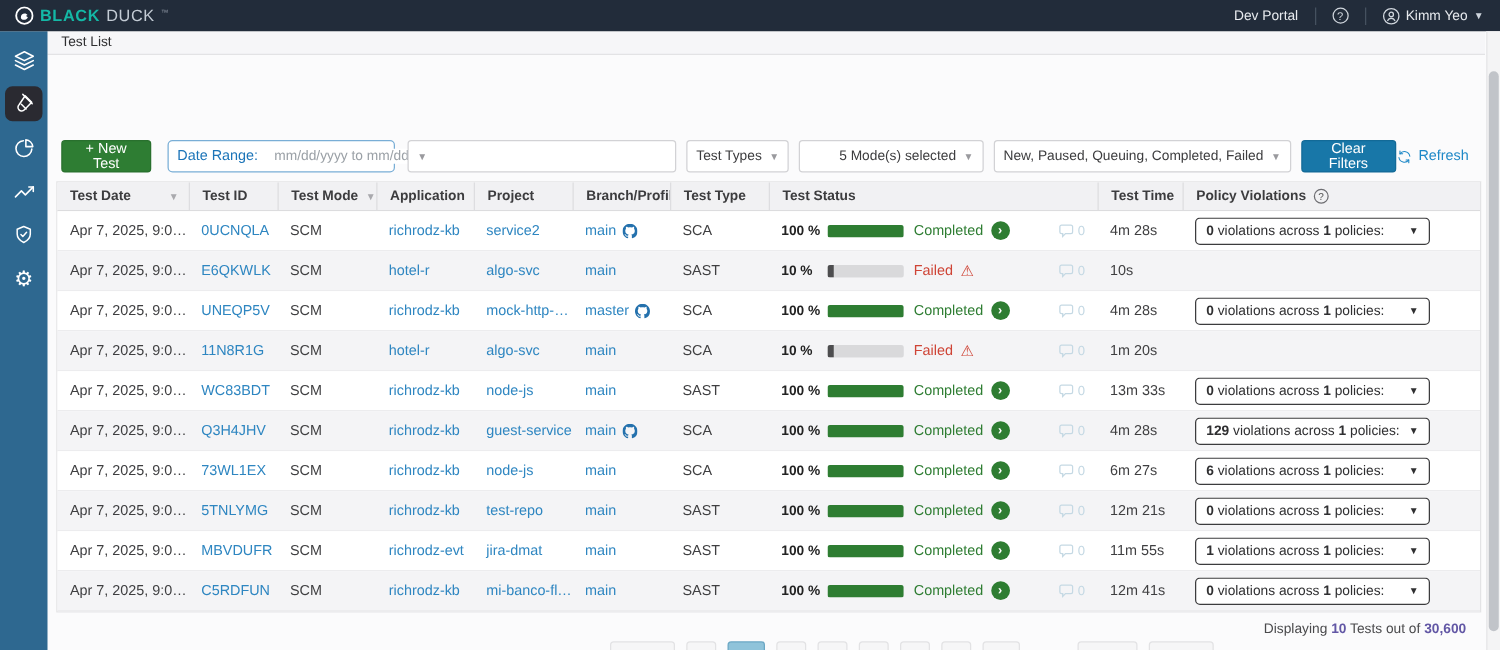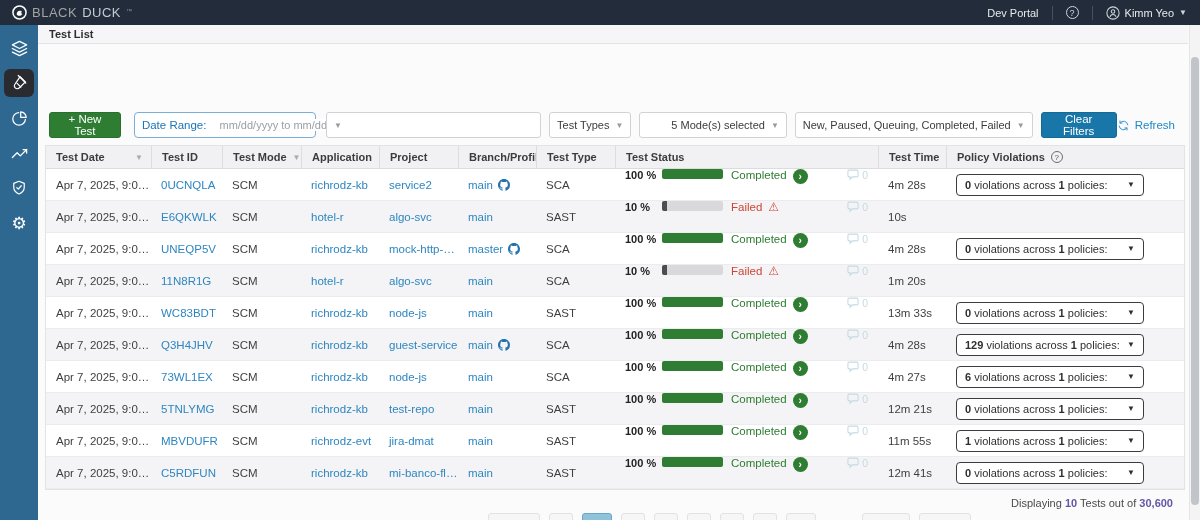--- a/index.html
+++ b/index.html
@@ -4,21 +4,21 @@
 <style>
   * { margin:0; padding:0; box-sizing:border-box; }
   html,body { width:1200px; height:520px; overflow:hidden; }
   body { font-family:"Liberation Sans", sans-serif; background:#fbfbfc; }
   .app { position:relative; width:1200px; height:520px; overflow:hidden; background:#fbfbfc; }
 
   
   .topbar { position:absolute; top:0; left:0; width:1200px; height:25px; background:#222c3a;
             display:flex; align-items:center; color:#e7eaee; font-size:11px; z-index:30; }
   .brand { display:flex; align-items:center; gap:5px; padding-left:12px; }
-  .brand-bold { font-weight:400; letter-spacing:.5px; font-size:13px; color:#a3a3a3; }
+  .brand-bold { font-weight:700; letter-spacing:.5px; font-size:13px; color:#14b8a6; }
   .brand-light { font-weight:400; letter-spacing:.5px; font-size:13px; color:#c3cbd4; }
   .brand-tm { font-size:6px; color:#8a93a0; align-self:flex-start; margin-top:3px;}
   .topbar-right { margin-left:auto; display:flex; align-items:center; height:100%; }
   .topbar-item { display:flex; align-items:center; gap:5px; padding:0 13px; height:100%; cursor:pointer; }
   .topbar-sep { width:1px; height:14px; background:#45515f; }
   .qcircle { display:inline-flex; width:13px; height:13px; border:1px solid #cfd5dc; border-radius:50%;
              align-items:center; justify-content:center; font-size:9px; color:#cfd5dc; }
   .caret-down { font-size:8px; color:#cfd5dc; }
 
   
@@ -30,21 +30,21 @@
   .side-item svg { stroke:#ffffff; fill:none; stroke-width:1.6; stroke-linecap:round; stroke-linejoin:round; }
   .gear-glyph { color:#ffffff; font-size:17px; line-height:1; }
 
   
   .main { position:absolute; top:25px; left:38px; width:1150px; height:495px; background:#fbfbfc; }
   .title-row { height:35px; background:#ffffff; display:flex; align-items:center; gap:9px; padding-left:11px;
                border-bottom:1px solid #e6e6e8; }
   .title-row svg { stroke:#4a4a4c; fill:none; stroke-width:1.7; stroke-linecap:round; stroke-linejoin:round; }
   .page-title { font-size:19px; color:#3a3a3c; }
   .section-bar { height:19px; background:#f6f6f8; border-bottom:1px solid #e3e3e5; display:flex; align-items:center; padding-left:11px; }
-  .section-title { font-size:11px; font-weight:700; color:#2f2f31; }
+  .section-title { font-size:11px; font-weight:400; color:#2f2f31; }
   .subtitle { font-size:12px; color:#3c3c3e; padding:11px 0 0 11px; }
 
   
   .filters { position:absolute; top:87px; left:11px; right:13px; height:26px; display:flex; align-items:center; }
   .btn-new { height:26px; padding:0 11px; background:#2e7d33; color:#ffffff; font-size:11.5px; border:1px solid #29702e;
              border-radius:3px; display:flex; align-items:center; gap:5px; cursor:pointer; }
   .date-field { margin-left:13px; width:182px; height:26px; border:1px solid #79aed6; border-radius:4px; background:#ffffff;
                 display:flex; align-items:center; padding:0 7px; gap:13px; }
   .date-label { color:#1b74b8; font-size:11.5px; white-space:nowrap; }
   .date-input { border:none; outline:none; width:118px; font-size:11px; color:#333; font-family:"Liberation Sans",sans-serif; }
@@ -71,21 +71,21 @@
   .sort-caret { color:#a9a9ad; font-size:8px; margin-left:auto; margin-right:8px; }
   .help-circle { display:inline-flex; width:12px; height:12px; border:1px solid #6e6e72; border-radius:50%;
                  align-items:center; justify-content:center; font-size:8px; font-weight:400; color:#555; }
   .tr { height:32px; border-bottom:1px solid #ececee; background:#ffffff; }
   .tr:nth-child(even) { background:#f4f4f6; }
   .td { font-size:11.5px; color:#3f3f41; padding-left:10px; white-space:nowrap; overflow:hidden; text-overflow:ellipsis; }
   .td.link { color:#2e86c1; cursor:pointer; }
   .branch-cell { display:flex; align-items:center; gap:5px; }
   .gh { fill:#2471ad; }
 
-  .status-cell { display:flex; align-items:flex-start; height:100%; }
+  .status-cell { display:flex; align-items:center; height:100%; }
   .pct { font-weight:700; font-size:11px; color:#222; width:37px; flex:none; }
   .bar { width:61px; height:10px; background:#d9d9db; border-radius:2px; overflow:hidden; flex:none; margin-right:8px; }
   .bar-fill { display:block; height:100%; }
   .is-completed .bar-fill { background:#2e7d32; }
   .is-failed .bar-fill { background:#4d4d4f; }
   .stxt { font-size:11.5px; margin-right:6px; }
   .is-completed .stxt { color:#2e7d32; }
   .is-failed .stxt { color:#cf4436; }
   .chev-circle { width:15px; height:15px; border-radius:50%; background:#2e7d32; color:#fff; font-size:10px; font-weight:700;
                  display:flex; align-items:center; justify-content:center; cursor:pointer; flex:none; }
@@ -526,21 +526,21 @@
       <span class="stxt">Completed</span>
       <span class="chev-circle">›</span>
 
       <span class="comment">
         <svg width="12" height="12" viewBox="0 0 16 16">
           <path d="M13 1.5H3a1.8 1.8 0 0 0-1.8 1.8v5.4A1.8 1.8 0 0 0 3 10.5h1.2v3l3-3H13a1.8 1.8 0 0 0 1.8-1.8V3.3A1.8 1.8 0 0 0 13 1.5z"></path>
         </svg>
         <span>0</span>
       </span>
     </div>
-    <div class="td">4m 27s</div>
+    <div class="td">6m 27s</div>
     <div class="td vio-cell">
       <div class="vio-select">
         <span class="vio-text">
           <b>6</b>
           <span>violations across</span>
           <b>1</b>
           <span>policies:</span>
         </span>
         <span class="vio-caret">▼</span>
       </div>

